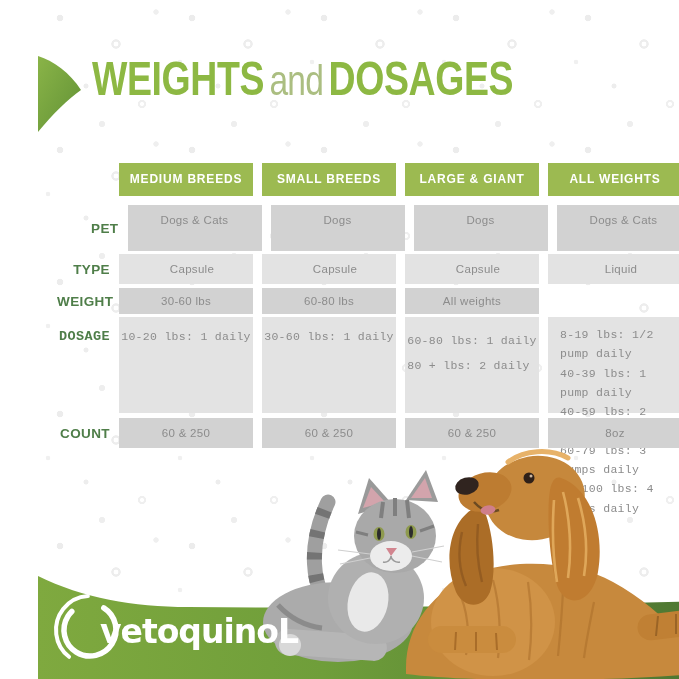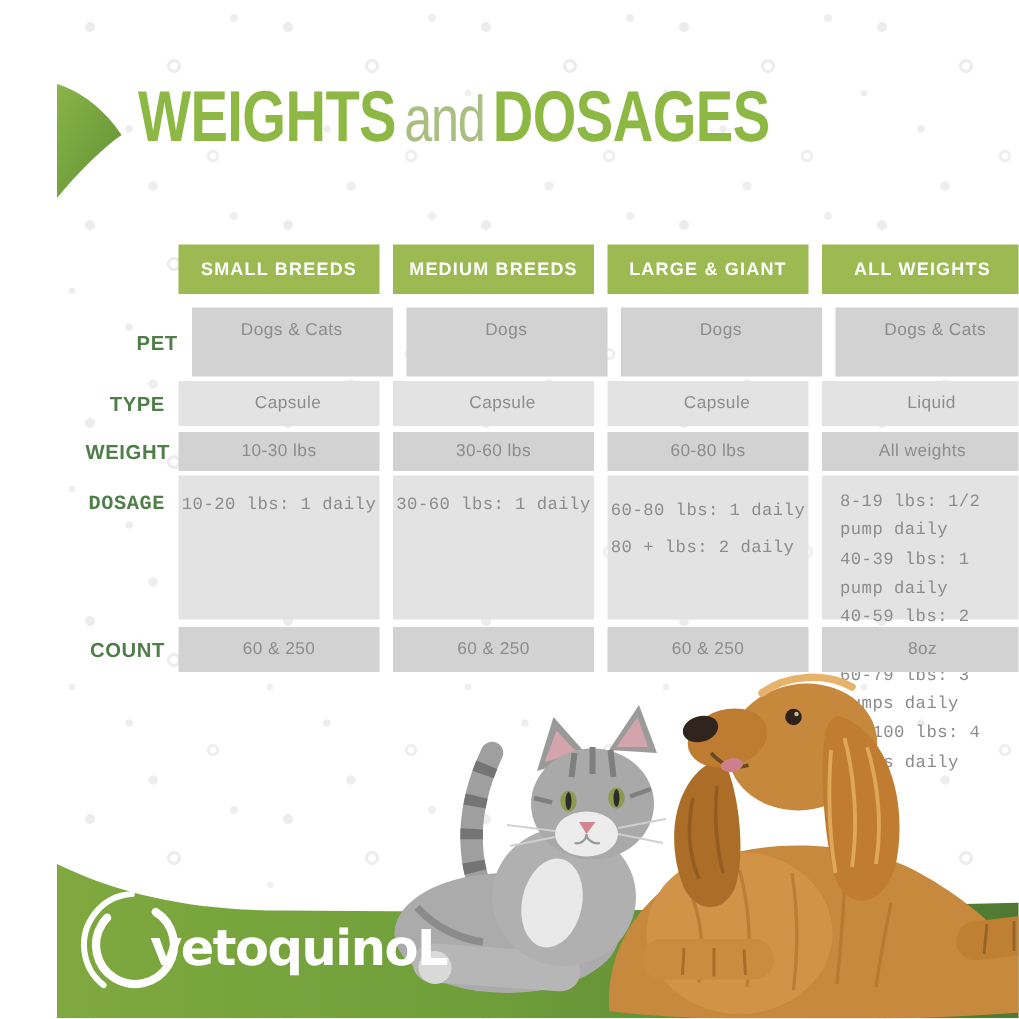--- a/index.html
+++ b/index.html
@@ -70,22 +70,22 @@
     </defs>
     <path d="M0,4 C16,9 32,21 43,38 C30,47 14,63 0,80 Z" fill="url(#leafg)"></path>
   </svg>
 
   <h1 class="title"><span>WEIGHTS</span><span class="conj">and</span><span>DOSAGES</span></h1>
 
   <div class="dtable">
 
     <div class="trow row-header">
       <div class="label-cell"></div>
+      <div class="hcell">MEDIUM BREEDS</div>
       <div class="hcell">SMALL BREEDS</div>
-      <div class="hcell">MEDIUM BREEDS</div>
       <div class="hcell">LARGE &amp; GIANT BREEDS</div>
       <div class="hcell">ALL WEIGHTS</div>
     </div>
 
     <div class="trow row-pet">
       <div class="label-cell">PET</div>
       <div class="cell">Dogs &amp; Cats</div>
       <div class="cell">Dogs</div>
       <div class="cell">Dogs</div>
       <div class="cell">Dogs &amp; Cats</div>
@@ -94,21 +94,20 @@
     <div class="trow row-type">
       <div class="label-cell">TYPE</div>
       <div class="cell">Capsule</div>
       <div class="cell">Capsule</div>
       <div class="cell">Capsule</div>
       <div class="cell">Liquid</div>
     </div>
 
     <div class="trow row-weight">
       <div class="label-cell">WEIGHT</div>
-      <div class="cell">10-30 lbs</div>
       <div class="cell">30-60 lbs</div>
       <div class="cell">60-80 lbs</div>
       <div class="cell">All weights</div>
     </div>
 
     <div class="trow row-dosage">
       <div class="label-cell">DOSAGE</div>
       <div class="cell">
         <div class="dblock">
             <div class="dline">10-20 lbs: 1 daily</div>

